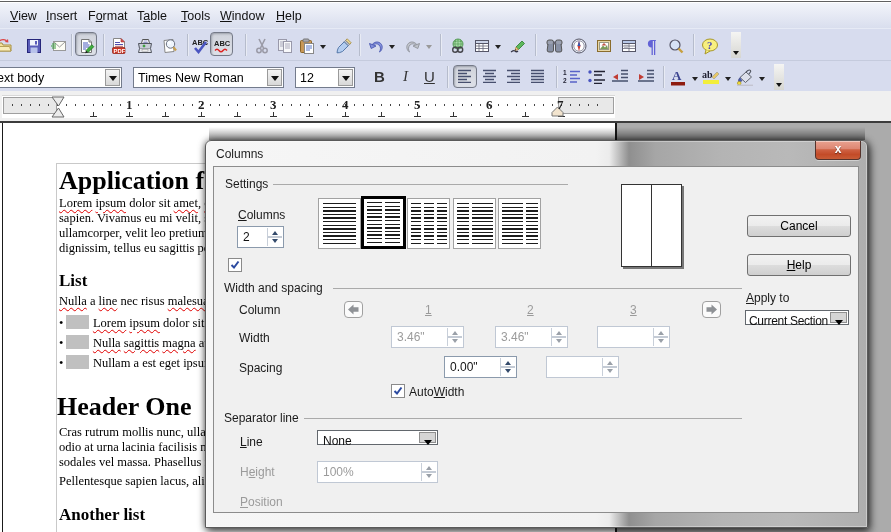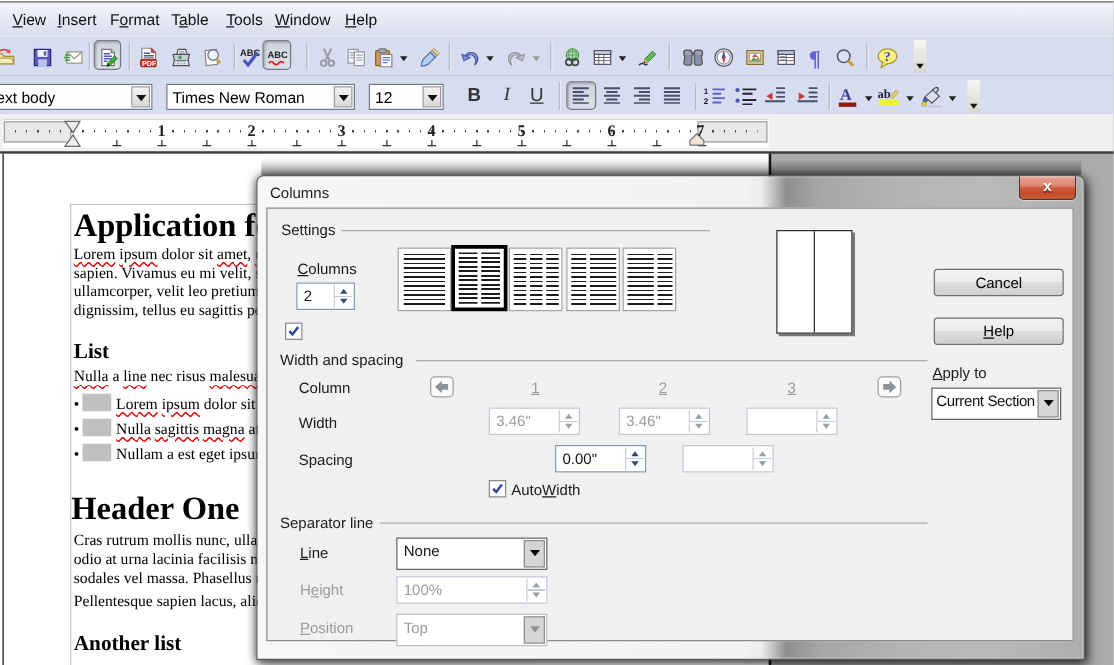--- a/index.html
+++ b/index.html
@@ -64,21 +64,21 @@
 .spin { position:absolute; height:22px; background:#fff; border:1px solid #8b9aac; }
 .spin.dis { border-color:#c0c8d4; }
 .spin .val { position:absolute; left:5px; top:3px; }
 .spin .arr { position:absolute; right:1px; top:1px; bottom:1px; width:15px; border-left:1px solid #c8cfd9; background:linear-gradient(rgba(0,0,0,0) 47%, #c4cbd5 47%, #c4cbd5 53%, rgba(0,0,0,0) 53%); }
 .spin .arr::before { content:""; position:absolute; left:4px; top:3px; border-left:3.5px solid transparent; border-right:3.5px solid transparent; border-bottom:4px solid #334a6b; }
 .spin .arr::after { content:""; position:absolute; left:4px; bottom:3px; border-left:3.5px solid transparent; border-right:3.5px solid transparent; border-top:4px solid #334a6b; }
 .spin.dis .arr::before { border-bottom-color:#9aa0a8; }
 .spin.dis .arr::after { border-top-color:#9aa0a8; }
 .cb { position:absolute; width:14px; height:14px; background:#fff; border:1px solid #8a8a8a; }
 .cb svg { position:absolute; left:1px; top:1px; }
-.wcombo { position:absolute; width:121px; height:26px; background:#fff; border:1px solid #62676d; }
+.wcombo { position:absolute; width:121px; height:15px; background:#fff; border:1px solid #62676d; }
 .wcombo.dis { border-color:#b9bfc7; }
 .wcombo .txt { position:absolute; left:5px; top:3px; }
 .wcombo .cbtn { position:absolute; right:1px; top:1px; bottom:1px; width:17px; background:#d5d5d5; border:1px solid #8f8f8f; }
 .wcombo .cbtn::after { content:""; position:absolute; left:4px; top:7px; border-left:4px solid transparent; border-right:4px solid transparent; border-top:5px solid #000; }
 .wcombo.dis .cbtn::after { border-top-color:#909090; }
 .arrbtn { position:absolute; width:19px; height:17px; border:1px solid #a0a0a0; border-radius:4px; background:#fbfbfb; }
 .pvbtn { position:absolute; width:43px; height:51px; background:#fff; border:1px solid #a2a2a2; }
 .pvbtn.sel { border:3px solid #000; }
 .collines { position:absolute; background:repeating-linear-gradient(#1c1c1c 0 1.3px, #fff 1.3px 3.6px); }
 </style></head>
@@ -467,24 +467,20 @@
     <div class="wcombo" style="left:103px; top:263px;text-align:center;">
         <span class="txt">None</span>
         <span class="cbtn"></span>
       </div>
     <span class="glabel gray" style="left:26px; top:298px;">H<u class="mn">e</u>ight</span>
     <div class="spin dis" style="left:103px; top:294px; width:121px;">
         <span class="val gray">100%</span>
         <span class="arr"></span>
       </div>
     <span class="glabel gray" style="left:26px; top:328px;"><u class="mn">P</u>osition</span>
-    <div class="wcombo dis" style="left:103px; top:324px;">
-        <span class="txt gray">Top</span>
-        <span class="cbtn"></span>
-      </div>
 
     <div class="w7btn" style="left:533px; top:48px;">Cancel</div>
     <div class="w7btn" style="left:533px; top:87px;"><u class="mn">H</u>elp</div>
     <span class="glabel" style="left:532px; top:124px;"><u class="mn">A</u>pply to</span>
     <div class="wcombo" style="left:531px; top:143px; width:104px;">
         <span class="txt" style="left:3px; letter-spacing:-0.3px;">Current Section</span>
         <span class="cbtn"></span>
       </div>
   </div>
 </div>

